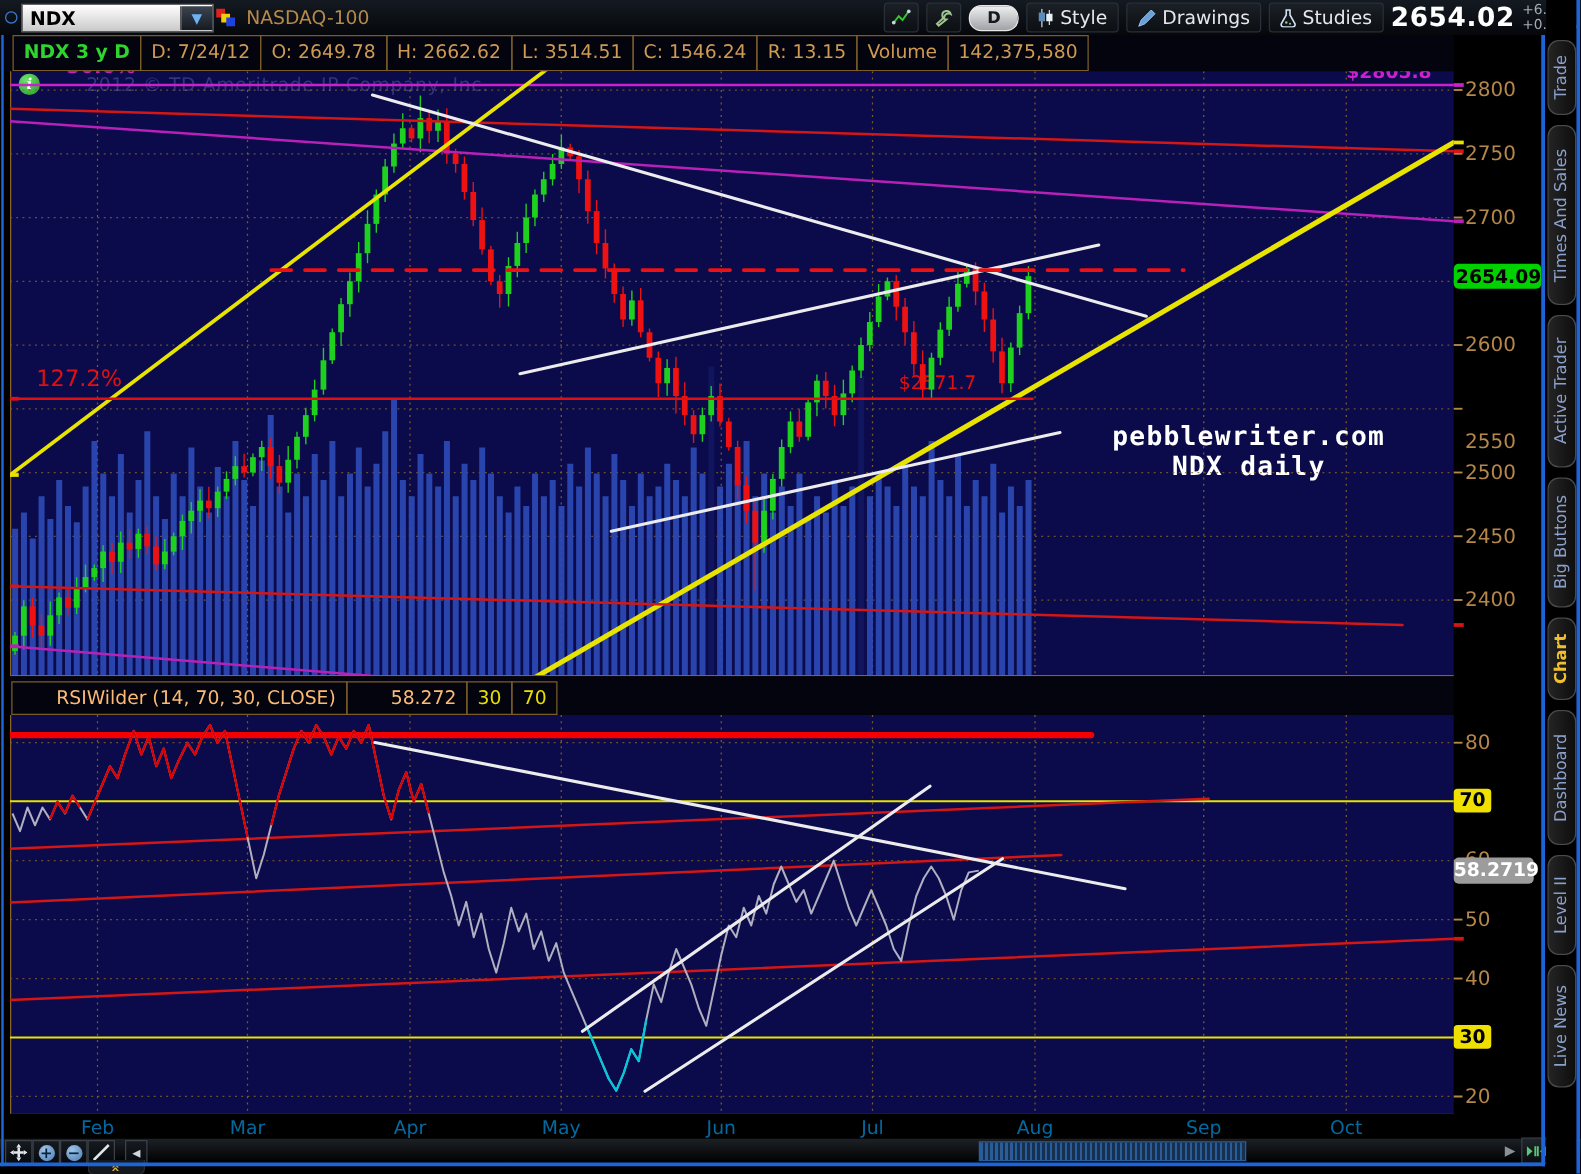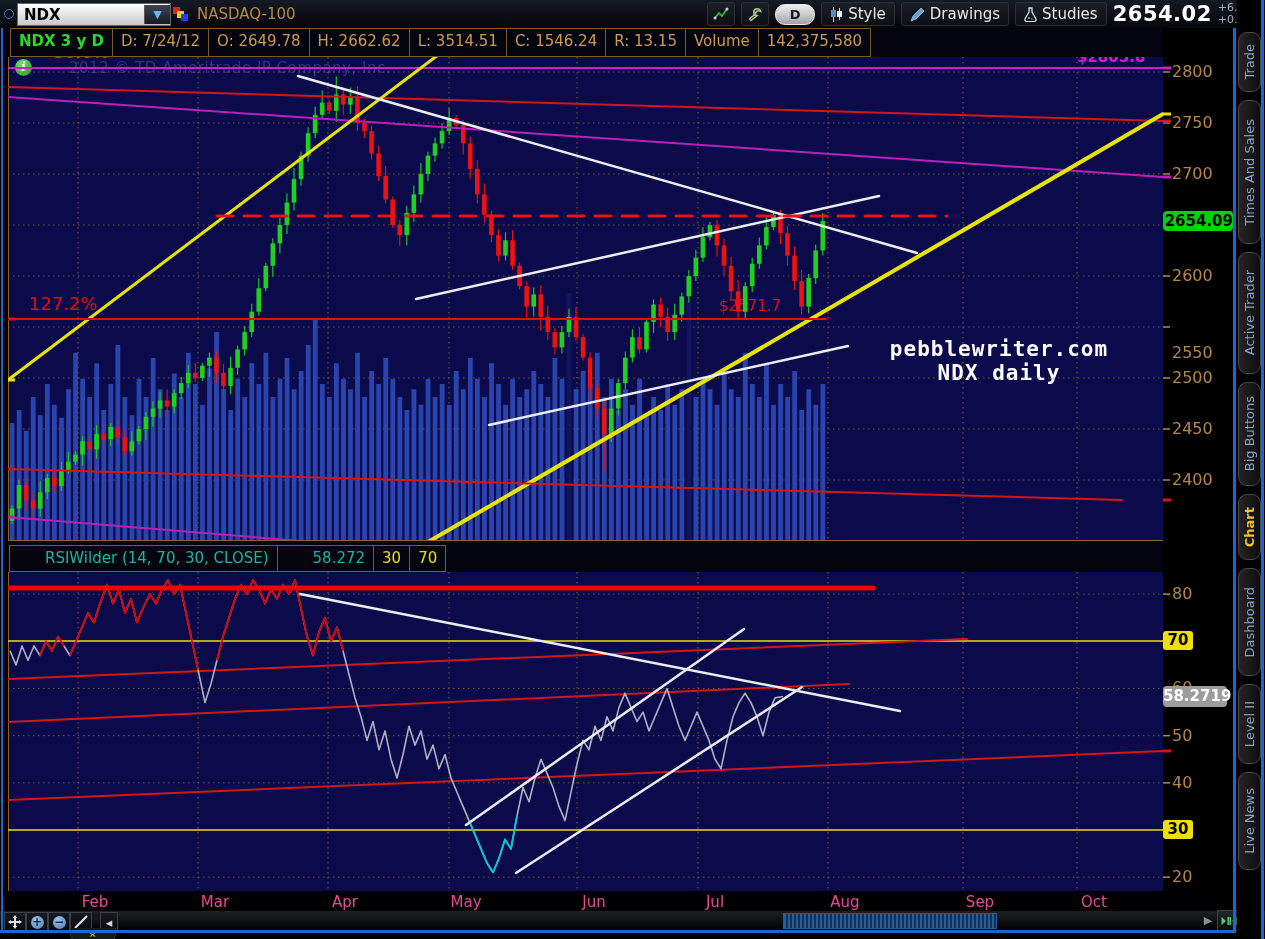--- a/index.html
+++ b/index.html
@@ -21,32 +21,32 @@
   .ibtn{width:26px;height:22px;display:flex;align-items:center;justify-content:center;background:linear-gradient(#1b2026,#0c0f13);border:1px solid #2a3038;border-radius:3px;color:#9fb4c4;font-size:14px;}
   #dpill{width:38px;height:19px;border-radius:10px;background:linear-gradient(#efefef,#9fa3a8);border:1px solid #e8e8e8;display:flex;align-items:center;justify-content:center;font-weight:bold;font-size:13px;color:#15181c;}
   #last{font-size:21px;font-weight:bold;color:#fff;letter-spacing:0.5px;}
   #chg{display:flex;flex-direction:column;justify-content:center;font-size:11px;line-height:12px;color:#a7adb5;}
 
   
   .datarow{display:flex;align-items:stretch;background:#04040e;text-align:center;}
   #ohlcrow{left:0;top:28px;width:1265px;height:29px;}
   .cell{border:1px solid #7a5c28;margin-left:-1px;padding:3px 8px 0 8px;font-size:15px;color:#cf9a52;white-space:nowrap;}
   .cell.green{color:#2fd42f;font-weight:bold;margin-left:10px;}
-  .cell.gray{color:#14b8a6;padding-left:35px;}
+  .cell.gray{color:#fdba74;padding-left:35px;}
   .cell.yellow{color:#e8e000;}
   #rsirow{left:0;top:545px;width:1230px;height:27px;background:transparent;}
 
   
   #pane-main{left:8px;top:57px;width:1155px;height:483px;background:#0b0b4b;border-left:1px solid #8a6424;border-bottom:1px solid #8a6424;overflow:hidden;}
   #midgap{left:8px;top:541px;width:1155px;height:31px;background:#04040e;}
   #pane-rsi{left:8px;top:572px;width:1155px;height:319px;background:#0b0b4b;border-left:1px solid #8a6424;border-bottom:1px solid #8a6424;overflow:hidden;}
   #axis-gutter{left:1163px;top:28px;width:70px;height:883px;background:#000;}
   #monthrow{left:8px;top:891px;width:1155px;height:20px;background:#000;}
   .axlabel{position:absolute;font-size:16px;color:#b5874a;}
-  .mlabel{position:absolute;font-size:15px;color:#ec4899;transform:translateX(-50%);margin-left:17px;}
+  .mlabel{position:absolute;font-size:15px;color:#0369a1;transform:translateX(-50%);}
 
   #chart-svg{left:0;top:0;pointer-events:none;}
 
   
   .ann{position:absolute;white-space:nowrap;}
   #copyright{left:60px;top:2px;font-size:15px;color:#33337e;letter-spacing:0.5px;}
   #infoicon{left:6px;top:2px;width:17px;height:17px;border-radius:50%;background:radial-gradient(circle at 35% 30%,#6fe06f,#1f9e1f);color:#fff;font-family:"DejaVu Serif",serif;font-style:italic;font-weight:bold;font-size:12px;text-align:center;line-height:17px;}
   #fib50{left:44px;top:-14px;font-size:16px;color:#cc20cc;font-weight:bold;}
   #fib127{left:20px;top:236px;font-size:18px;color:#e01010;}
   #lbl2571{left:710px;top:240px;font-size:15px;color:#e01010;}

